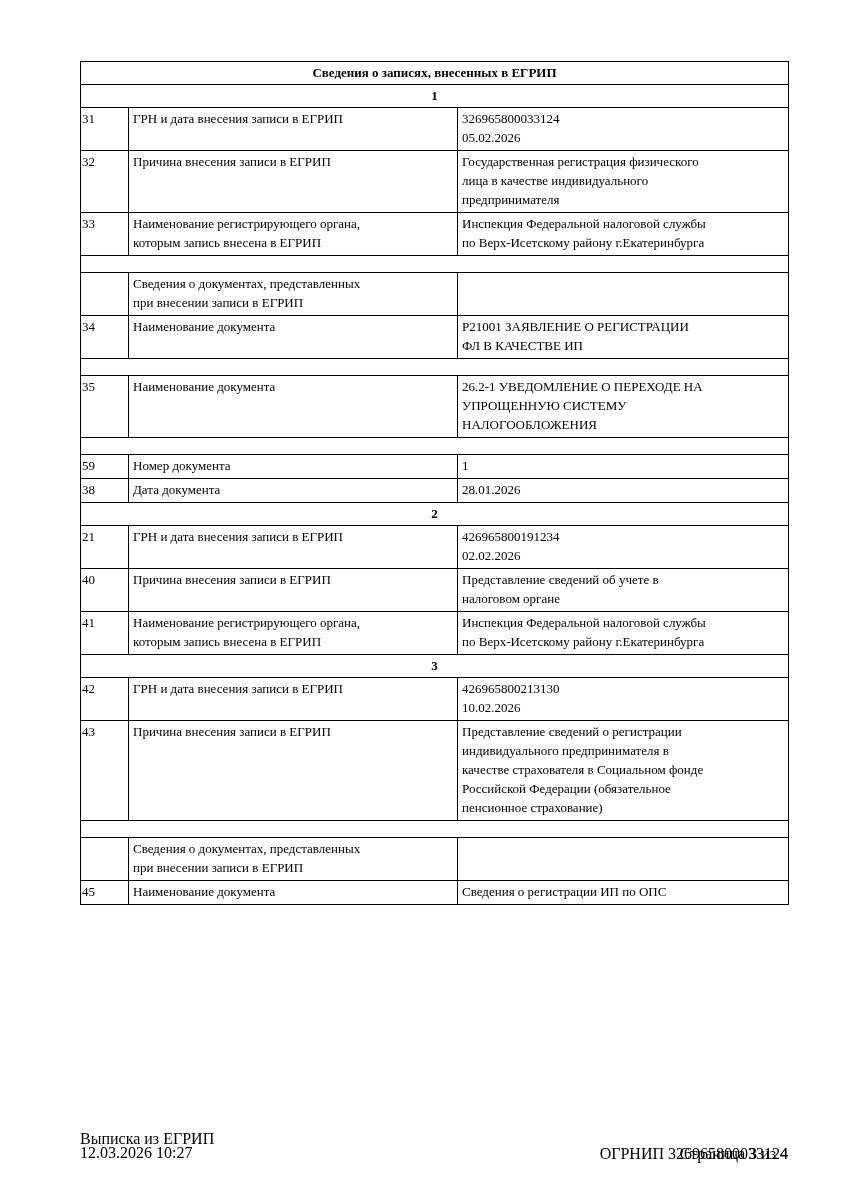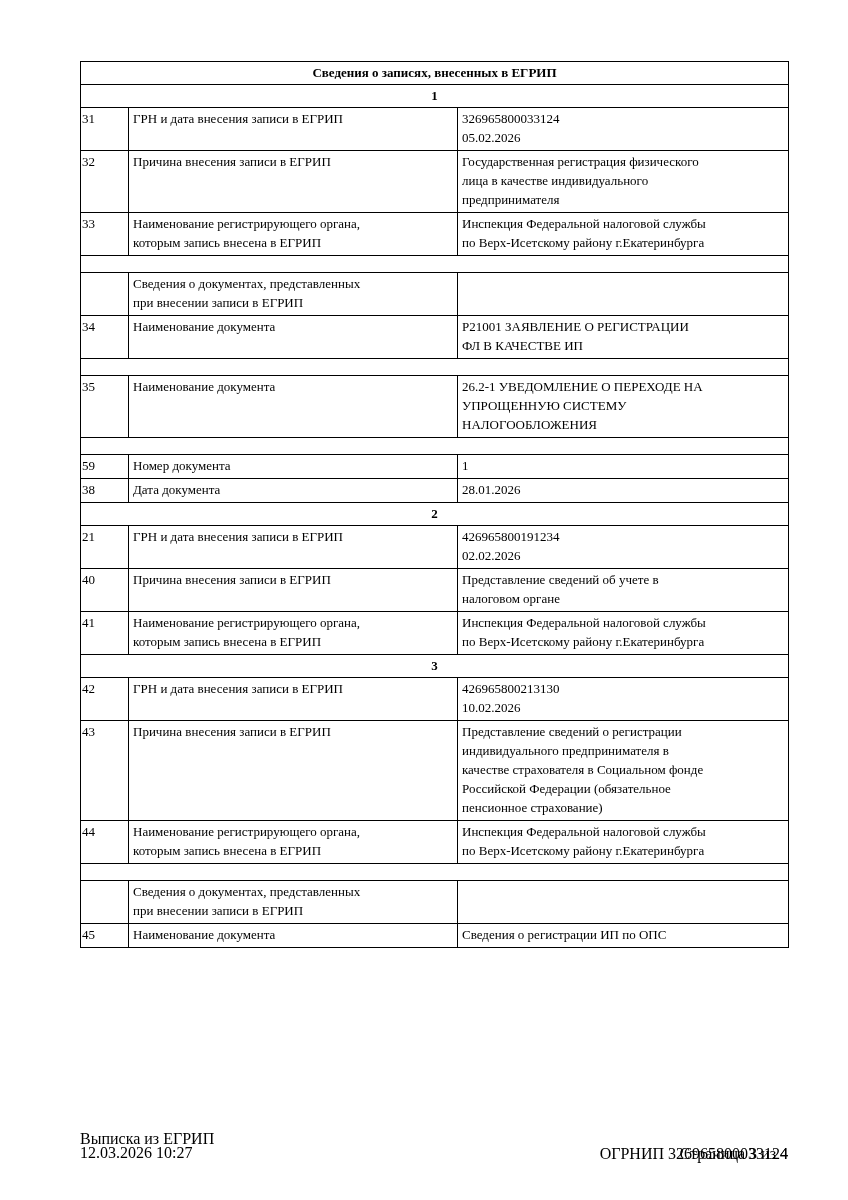--- a/index.html
+++ b/index.html
@@ -167,27 +167,20 @@
         </tr>
         <tr>
           <td class="num">43</td>
           <td class="label">Причина внесения записи в ЕГРИП</td>
           <td class="value">Представление сведений о регистрации
 индивидуального предпринимателя в
 качестве страхователя в Социальном фонде
 Российской Федерации (обязательное
 пенсионное страхование)</td>
         </tr>
-        <tr>
-          <td class="num">44</td>
-          <td class="label">Наименование регистрирующего органа,
-которым запись внесена в ЕГРИП</td>
-          <td class="value">Инспекция Федеральной налоговой службы
-по Верх-Исетскому району г.Екатеринбурга</td>
-        </tr>
         <tr class="spacer">
           <td class="spacer" colspan="3"></td>
         </tr>
         <tr>
           <td class="num"></td>
           <td class="label">Сведения о документах, представленных
 при внесении записи в ЕГРИП</td>
           <td class="value"></td>
         </tr>
         <tr>

